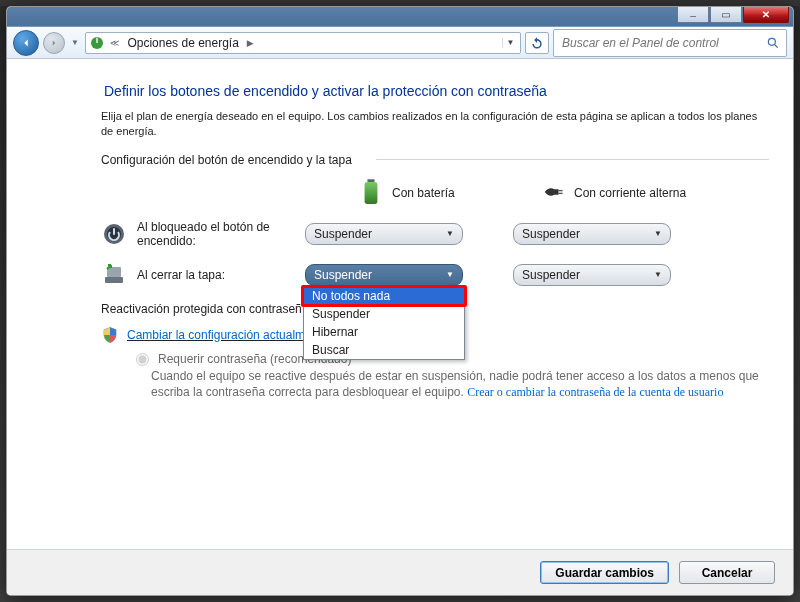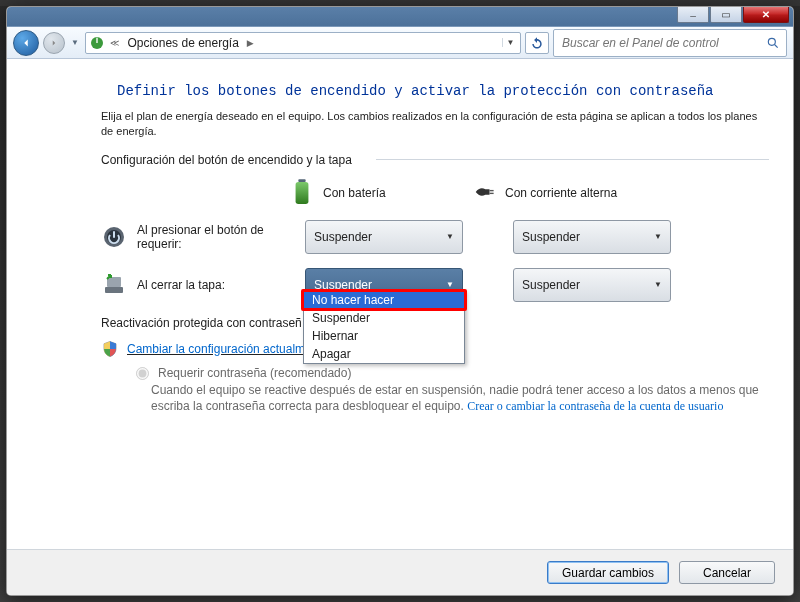--- a/index.html
+++ b/index.html
@@ -159,22 +159,21 @@
     background: #fff;
     padding: 18px 24px 0 94px;
     position: relative;
     color: #222;
     overflow: hidden;
   }
   h1.page-title {
     font-size: 14px;
     font-weight: normal;
     color: #003399;
-    margin: 6px 0 10px 16px;
-    font-family: Liberation Mono, monospace;
+    margin: 6px 0 10px 3px;
   }
   .intro {
     font-size: 11px;
     color: #222;
     margin-bottom: 14px;
     line-height: 1.35;
   }
 
   .section-header {
     font-size: 12px;
@@ -188,20 +187,21 @@
     flex: 1; height: 1px; background: #cfd6de;
   }
 
   
   .iconrow {
     display:flex;
     margin-left: 190px;
     gap: 24px;
     margin-bottom: 10px;
     align-items: center;
+    justify-content: center;
   }
   .iconrow .col {
     width: 158px;
     display:flex; align-items:center; gap:10px;
     font-size:12px;
   }
   .battery-ic svg, .plug-ic svg { width:22px; height:30px; }
 
   
   .setting-row {
@@ -214,24 +214,24 @@
     width: 26px; height: 26px;
     display:flex; align-items:center; justify-content:center;
     flex-shrink: 0;
   }
   .setting-row .label {
     width: 158px;
     font-size: 12px;
   }
   .combo {
     width: 158px;
-    height: 34px;
+    height: 22px;
     background: linear-gradient(#f4f6f8,#d9dee4);
     border: 1px solid #8e98a4;
-    border-radius: 3px;
+    border-radius: 9px;
     display:flex;
     align-items:center;
     padding: 0 4px 0 8px;
     font-size: 12px;
     color:#222;
     position: relative;
   }
   .combo .arrow {
     margin-left:auto;
     width: 16px; text-align:center;
@@ -320,21 +320,21 @@
     padding: 0 18px;
   }
   .btn {
     height: 23px;
     min-width: 96px;
     padding: 0 14px;
     background: linear-gradient(#f8f9fa,#e3e7eb);
     border: 1px solid #8e98a4;
     border-radius: 3px;
     font-size: 12px;
-    display:flex; align-items:center; justify-content:center;
+    display:flex; align-items:center; justify-content:center;font-weight:bold;
   }
   .btn.default {
     border-color: #3a7bc8;
     box-shadow: 0 0 0 1px #8fc1f2 inset;
   }
 </style>
 </head>
 <body>
 
 <div class="desktop-back"></div>
@@ -429,21 +429,21 @@
 
     <div class="setting-row">
       <div class="lead-ic">
         <svg viewBox="0 0 24 24" width="24" height="24">
             <circle cx="12" cy="12" r="10" fill="#5a6470"></circle>
             <circle cx="12" cy="12" r="7" fill="#2a333d"></circle>
             <path d="M12 7 v5" stroke="#cde" stroke-width="2" stroke-linecap="round"></path>
             <path d="M8 10 a5 5 0 1 0 8 0" fill="none" stroke="#cde" stroke-width="2"></path>
           </svg>
       </div>
-      <div class="label">Al presionar el botón de requerir:</div>
+      <div class="label">Al bloqueado el botón de encendido:</div>
       <div class="combo">
         <span>Suspender</span>
         <span class="arrow">▼</span>
       </div>
       <div style="width:30px"></div>
       <div class="combo">
         <span>Suspender</span>
         <span class="arrow">▼</span>
       </div>
     </div>
@@ -455,24 +455,24 @@
             <rect x="5" y="4" width="14" height="10" rx="1" fill="#9aa4ae"></rect>
             <path d="M9 2 l-4 4 M9 2 l0 3 M9 2 l-3 0" stroke="#2f9a2f" stroke-width="2" fill="none"></path>
           </svg>
       </div>
       <div class="label">Al cerrar la tapa:</div>
       <div class="combo active">
         <span>Suspender</span>
         <span class="arrow">▼</span>
 
         <div class="dropdown-popup">
-          <div class="opt sel">No hacer hacer</div>
+          <div class="opt sel">No todos nada</div>
           <div class="opt">Suspender</div>
           <div class="opt">Hibernar</div>
-          <div class="opt">Apagar</div>
+          <div class="opt">Buscar</div>
         </div>
         <div class="red-highlight"></div>
       </div>
       <div style="width:30px"></div>
       <div class="combo">
         <span>Suspender</span>
         <span class="arrow">▼</span>
       </div>
     </div>
 

